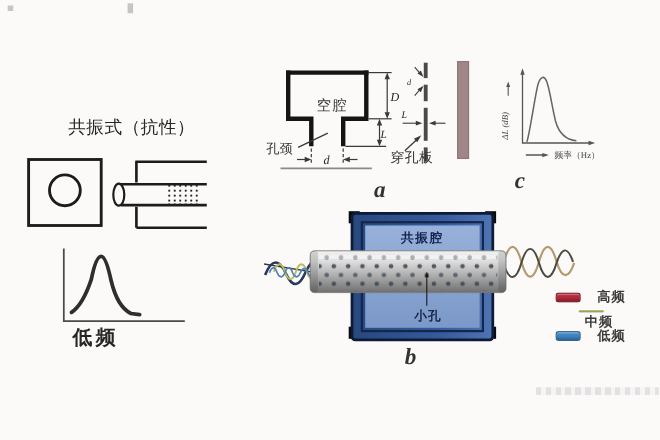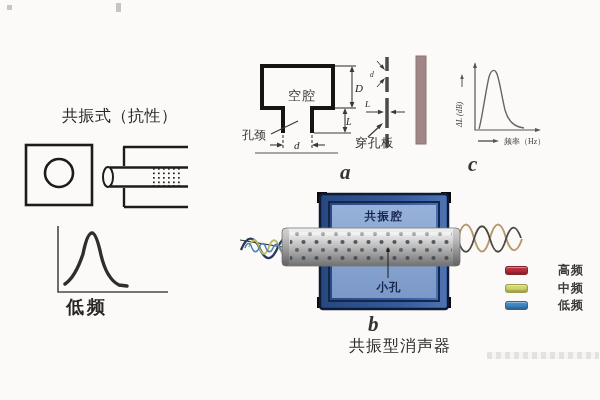--- a/index.html
+++ b/index.html
@@ -10,21 +10,21 @@
   }
   .abs{position:absolute;}
   .cn{color:#262626;}
   .big-letter{
     font-style:italic;font-weight:bold;font-size:21px;color:#333;
     font-family:"Liberation Serif","DejaVu Serif",serif;
   }
   .legend-row{display:flex;align-items:center;height:13px;}
   .legend-swatch{width:21px;height:7px;border-radius:3px;border:1px solid rgba(0,0,0,.25);
     box-shadow:inset 0 -2px 2px rgba(0,0,0,.25), inset 0 1px 1px rgba(255,255,255,.45);}
-  .legend-label{margin-left:30px;font-size:12px;font-weight:bold;color:#3a3a3a;letter-spacing:1px;}
+  .legend-label{margin-left:15px;font-size:12px;font-weight:bold;color:#3a3a3a;letter-spacing:1px;}
   .watermark{
     background:repeating-linear-gradient(90deg, rgba(100,100,115,.30) 0 5px, rgba(100,100,115,.07) 5px 9px);
     border-radius:1px;
   }
   svg text{font-family:"Liberation Serif","DejaVu Serif",serif;}
 </style>
 </head>
 <body>
 
 <div id="screen">
@@ -248,27 +248,26 @@
     </g>
     <text x="154" y="101" font-size="11.5" font-weight="bold" fill="#16264a" text-anchor="middle" letter-spacing="1">小孔</text>
   </svg>
   <div class="abs big-letter" style="left:368px;top:312px;">b</div>
 
   <div class="abs" style="left:505px;top:264px;">
     <div class="legend-row" style="margin-bottom:5px;">
       <span class="legend-swatch" style="background: rgb(181, 44, 60);"></span>
       <span class="legend-label">高频</span>
     </div>
-    <div class="legend-row" style="margin-bottom:4px;">
+    <div class="legend-row" style="margin-bottom:4px;flex-direction:column;">
       <span class="legend-swatch" style="background: rgb(210, 214, 106);"></span>
       <span class="legend-label">中频</span>
     </div>
     <div class="legend-row">
       <span class="legend-swatch" style="background: rgb(63, 135, 196);"></span>
       <span class="legend-label">低频</span>
     </div>
   </div>
 
-  <div class="abs cn" style="left:344px;top:336px;width:112px;text-align:center;font-size:16px;letter-spacing:1px;color:#2b2b2b;">共振型消声器</div>
 
   <div class="abs watermark" style="left:487px;top:352px;width:112px;height:7px;opacity:.55;"></div>
 
 </div>
 
 </body></html>

